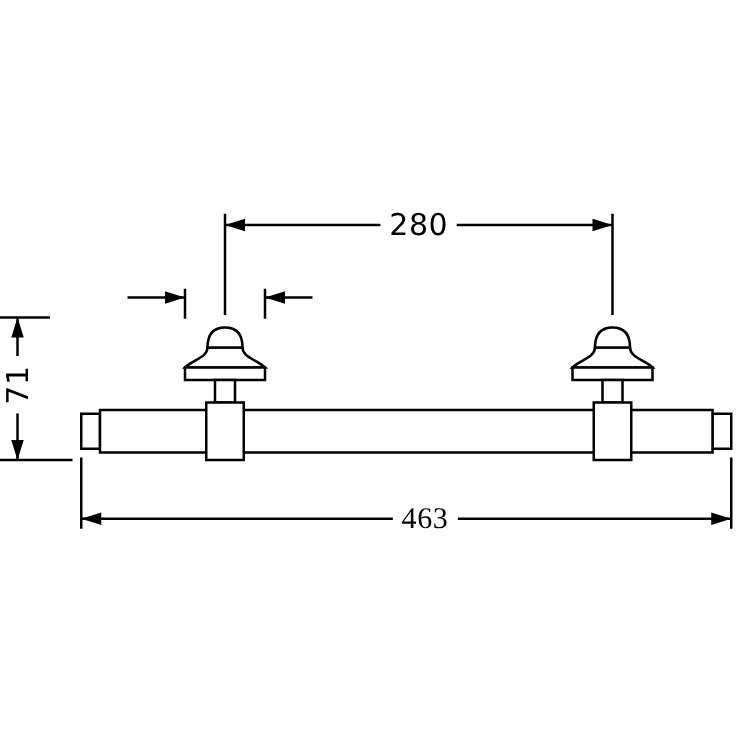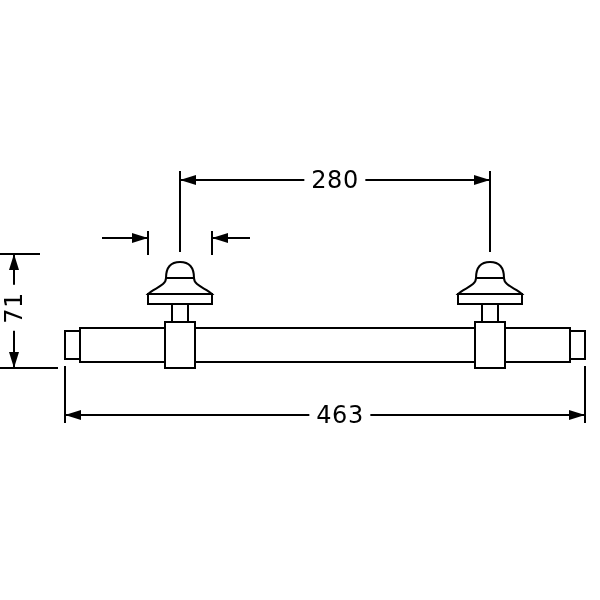--- a/index.html
+++ b/index.html
@@ -82,15 +82,15 @@
       <polygon points="65,415 81,410 81,420" stroke="none"></polygon>
       <polygon points="585,415 569,410 569,420" stroke="none"></polygon>
     </g>
   </svg>
 
   <span class="dim-label" style="left:335px; top:180px;">280</span>
 
 
   <span class="dim-label vertical" style="left:14px; top:308px;">71</span>
 
-  <span class="dim-label" style="left:340px; top:415px;">463</span>
+  <span class="dim-label" style="left:340px; top:415px;font-family:Liberation Serif, serif;">463</span>
 
 </div>
 
 </body></html>

